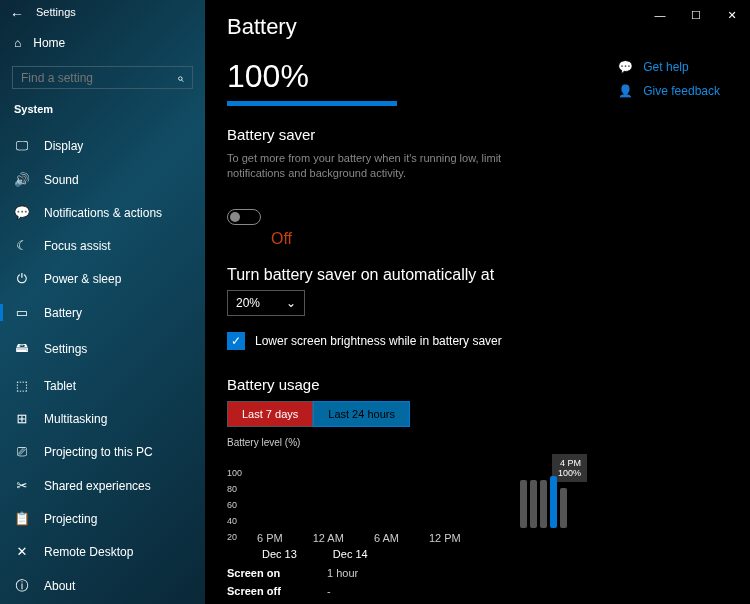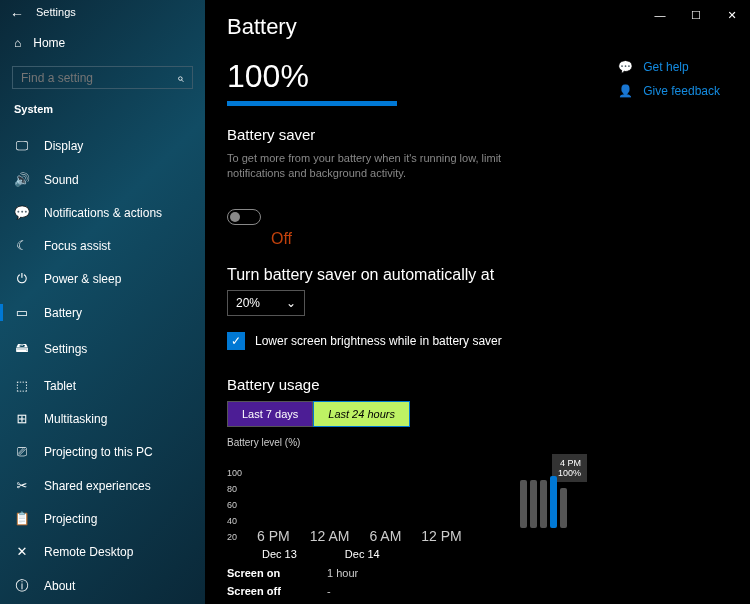--- a/index.html
+++ b/index.html
@@ -31,27 +31,27 @@
 .toggle-row { display:flex; align-items:center; gap:10px; margin-bottom:18px; }
 .toggle { width:34px; height:16px; border:1px solid #888; border-radius:10px; position:relative; cursor:pointer; }
 .toggle::after { content:""; position:absolute; width:10px; height:10px; background:#888; border-radius:50%; top:2px; left:2px; }
 .toggle-label { color:#c2410c; font-size:16px;margin-top:44px; }
 .field-label { font-size:16px; margin-bottom:6px; }
 .select { width:78px; height:26px; border:1px solid #555; display:flex; align-items:center; justify-content:space-between; padding:0 8px; cursor:pointer; margin-bottom:16px; font-size:12px; }
 .checkbox-row { display:flex; align-items:center; gap:10px; margin-bottom:26px; }
 .checkbox { width:18px; height:18px; background:#0078d4; display:flex; align-items:center; justify-content:center; font-size:12px; cursor:pointer; }
 .tabs { display:flex; margin-bottom:10px; }
 .tab { padding:6px 14px; font-size:11px; cursor:pointer; border:1px solid #555; }
-.tab.a1 { background:#4c1d95; }
-.tab.a2 { background:#bef264; border-color:#0078d4; color:#000;font-style:italic; }
+.tab.a1 { background:#b91c1c; }
+.tab.a2 { background:#0369a1; border-color:#0078d4; color:#000; }
 .chart-label { font-size:10px; color:#ccc; margin-bottom:6px; }
 .chart-area { position:relative; height:110px; width:360px; }
 .yaxis { position:absolute; left:0; top:14px; display:flex; flex-direction:column; gap:6px; font-size:9px; color:#ccc; }
-.xaxis { position:absolute; left:30px; bottom:20px; display:flex; gap:20px; font-size:14px; color:#ccc; }
-.dates { position:absolute; left:35px; bottom:4px; display:flex; gap:48px; font-size:11px; }
+.xaxis { position:absolute; left:30px; bottom:20px; display:flex; gap:30px; font-size:11px; color:#ccc; }
+.dates { position:absolute; left:35px; bottom:4px; display:flex; gap:36px; font-size:11px; }
 .tooltip { position:absolute; right:0; top:0; background:#333; padding:4px 6px; font-size:9px; text-align:right; }
 .bars { position:absolute; right:20px; bottom:36px; display:flex; gap:3px; align-items:flex-end; }
 .bar { width:7px; height:48px; background:#555; border-radius:2px; }
 .bar.active { background:#0078d4; height:52px; }
 .bar:last-child { height:40px; }
 .stats { }
 .stat-row { display:flex; font-size:11px; padding:3px 0; }
 .stat-row .k { width:100px; font-weight:600; }
 .stat-row .v { color:#ccc;text-align:right; }
 ::-webkit-scrollbar { width:0; }

